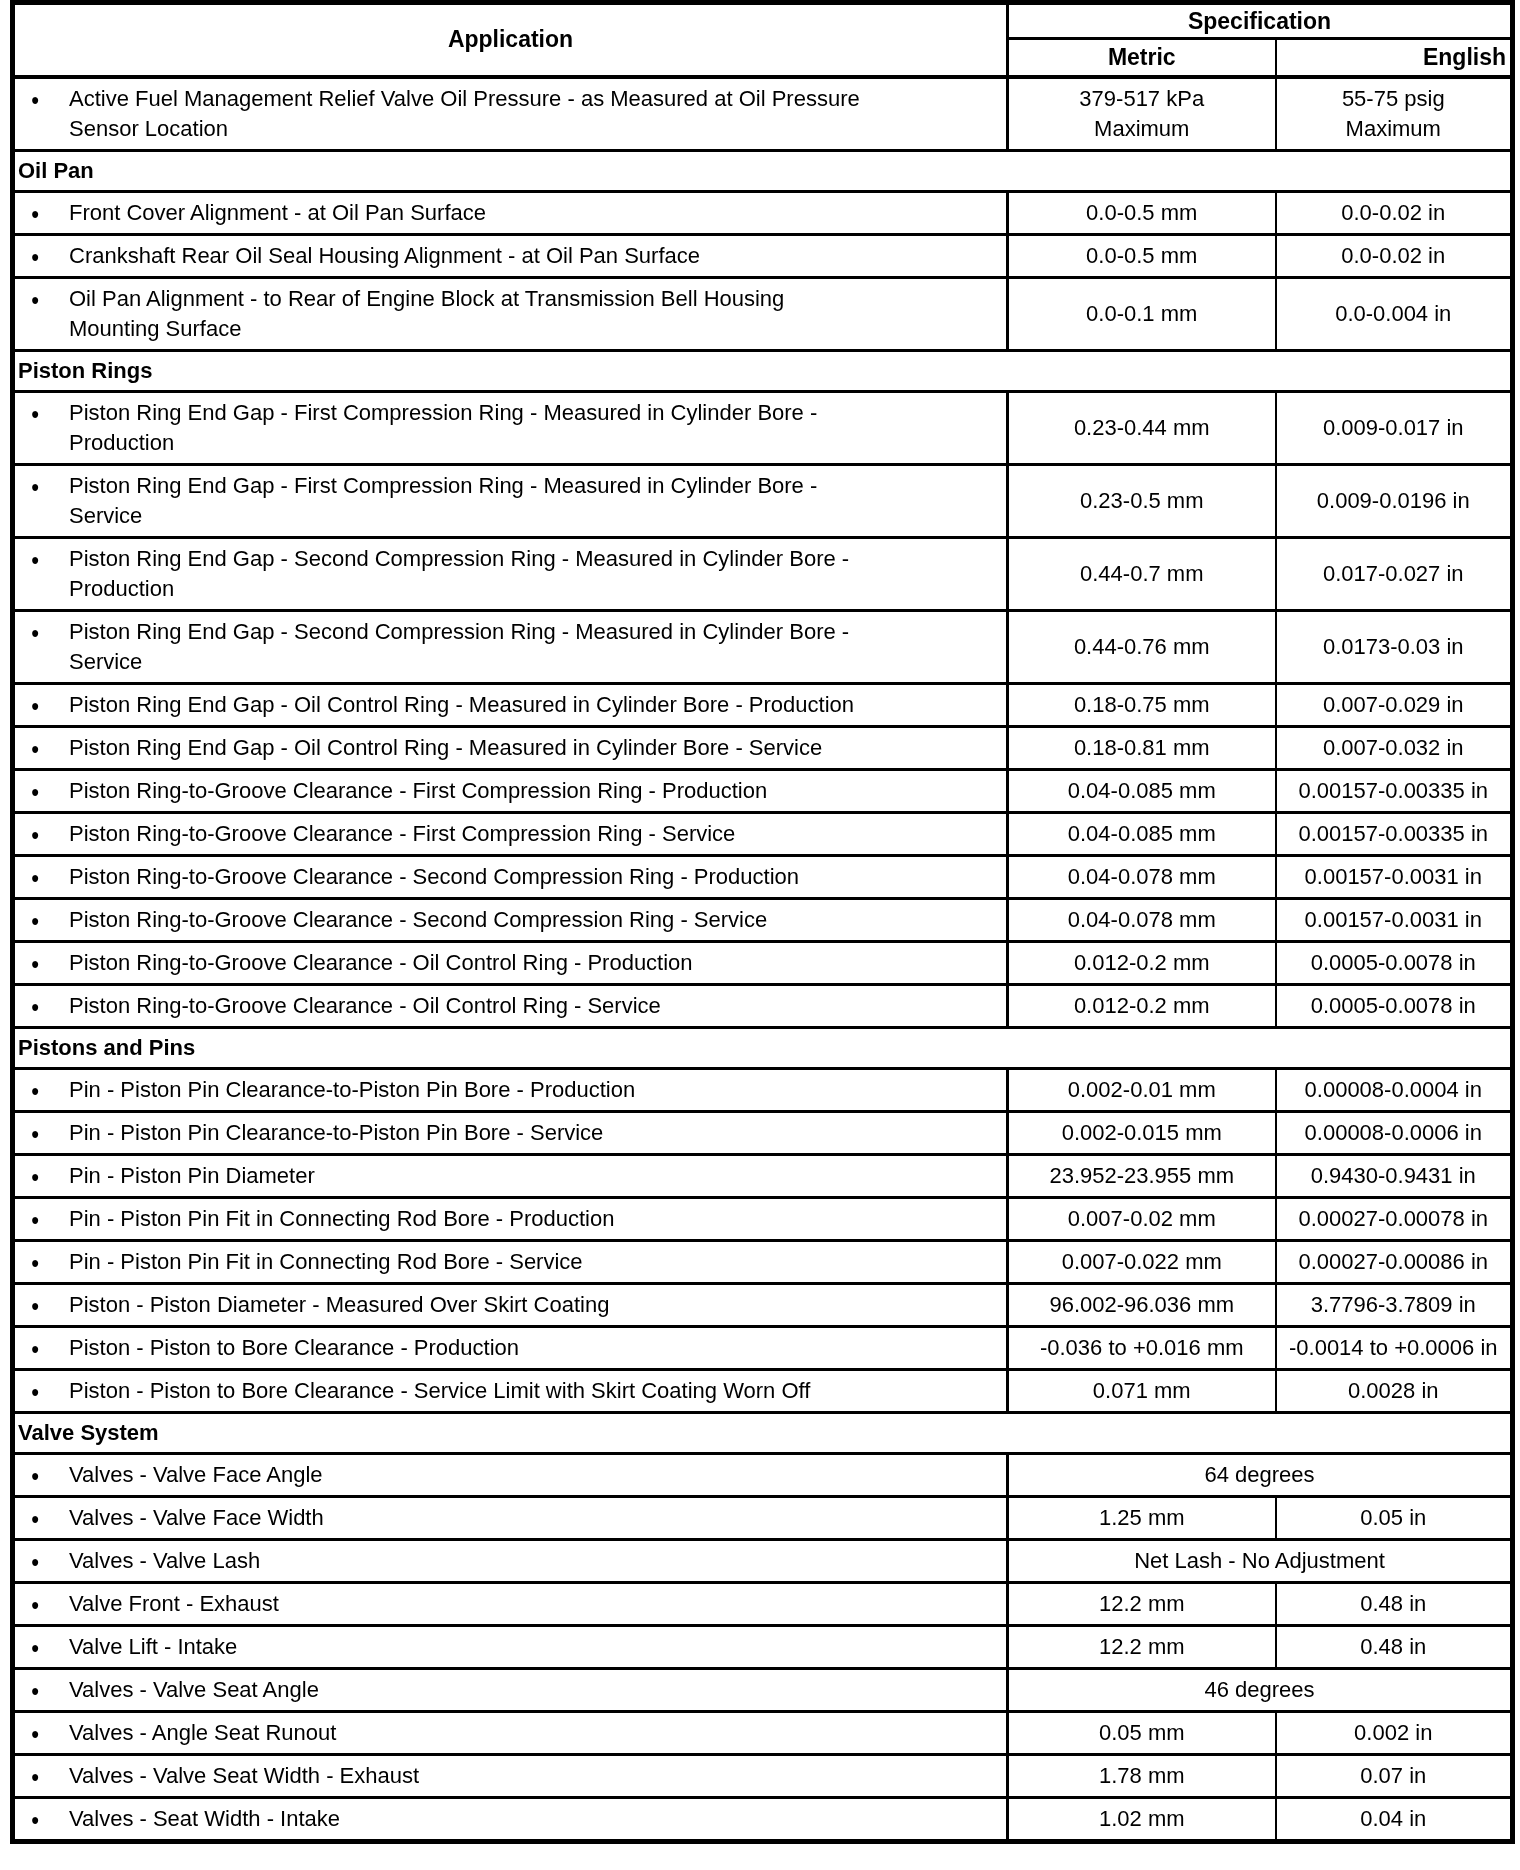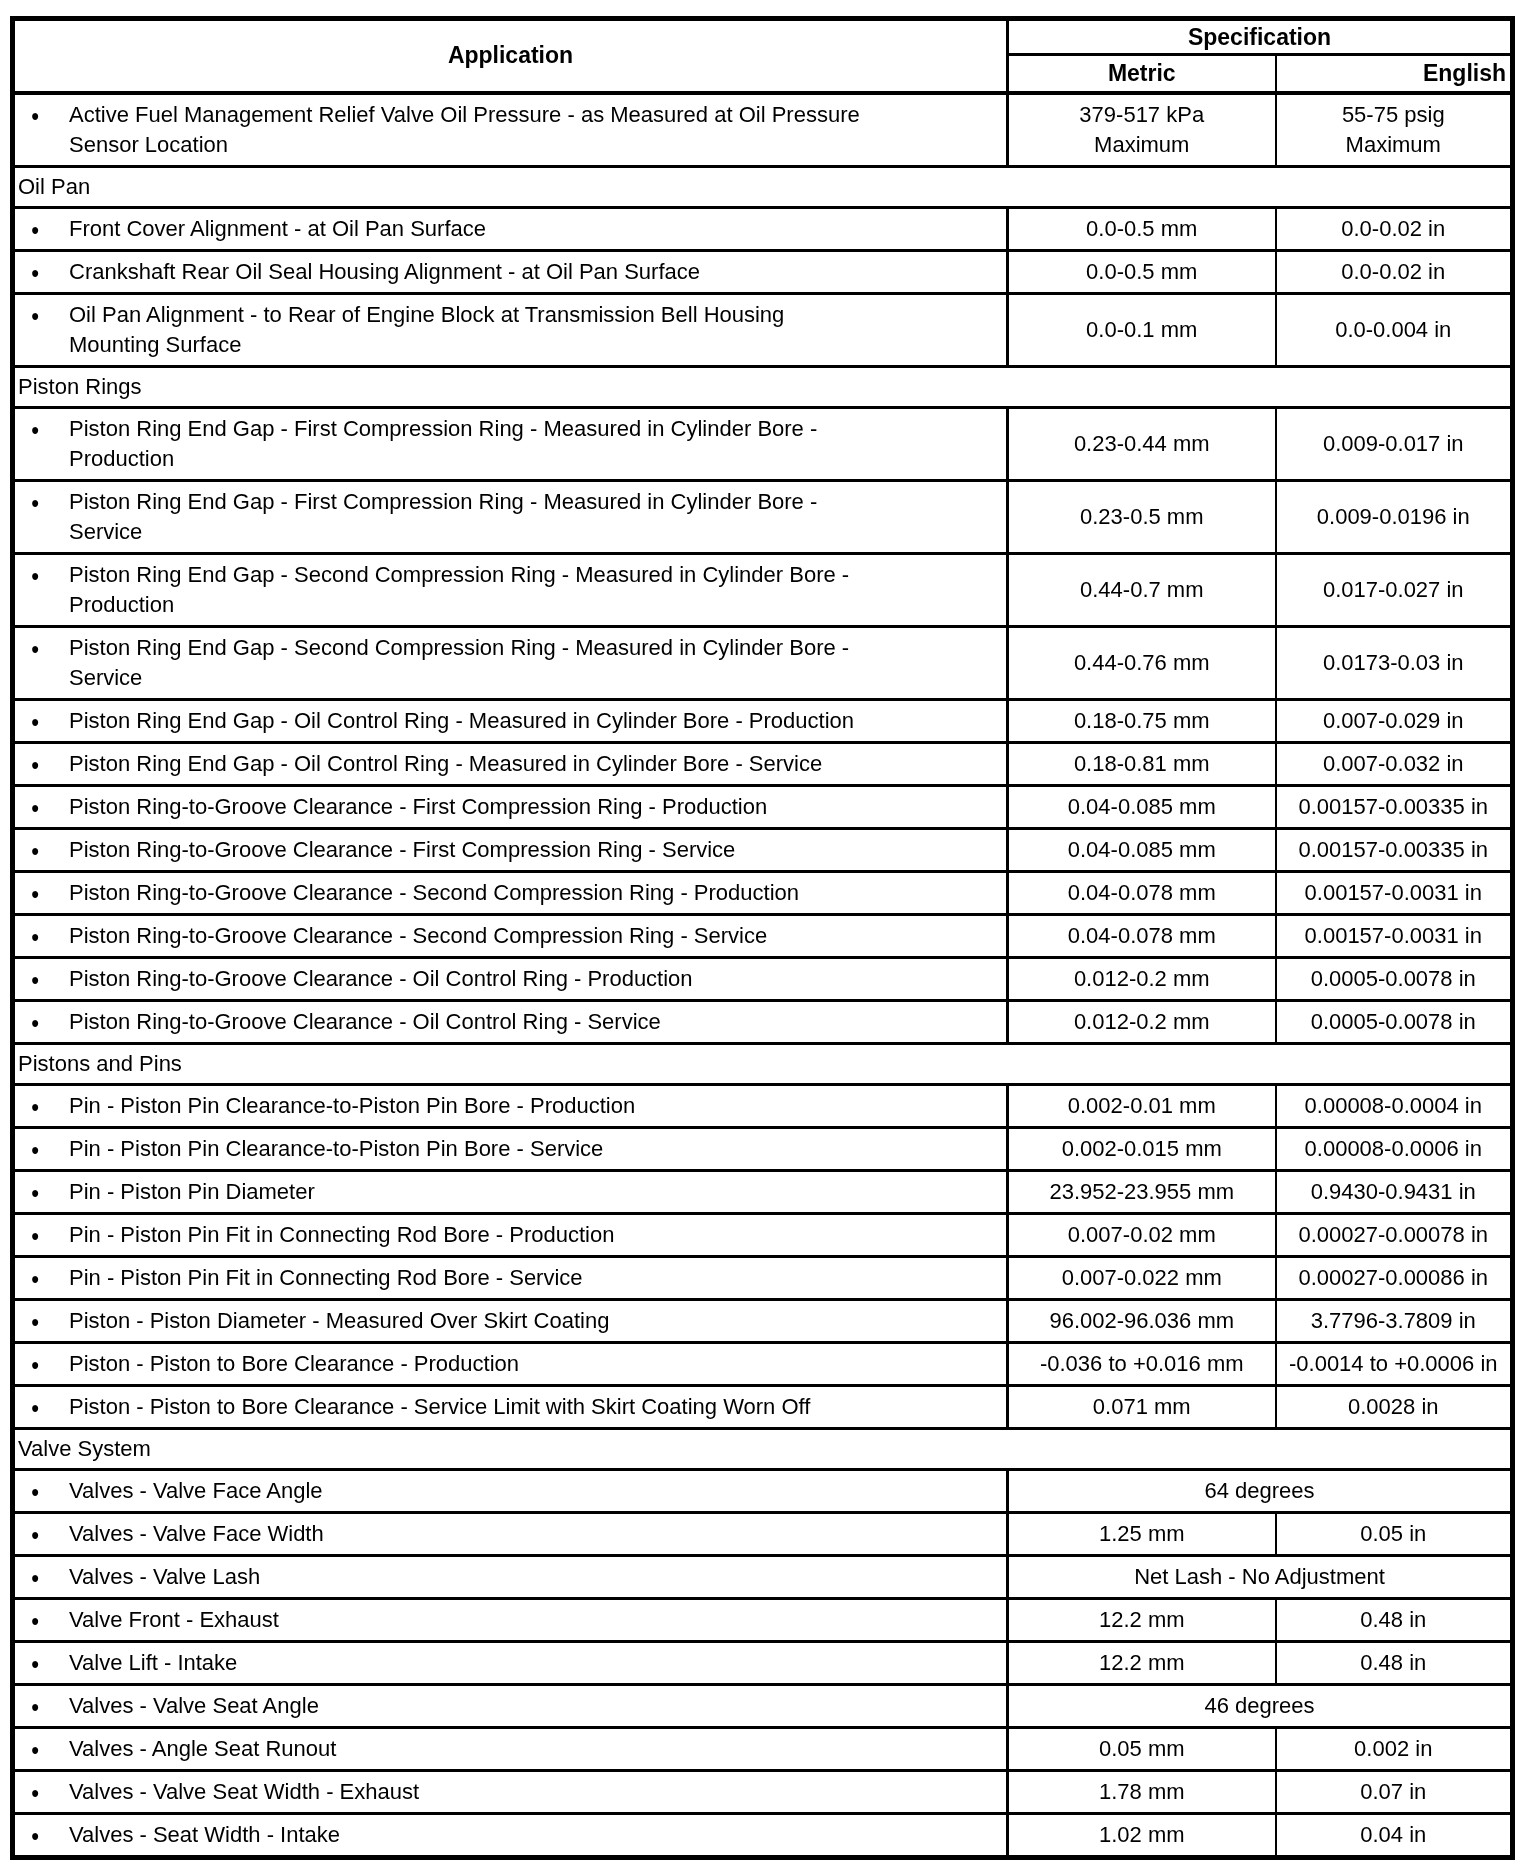--- a/index.html
+++ b/index.html
@@ -4,37 +4,37 @@
 <style>
   :root { --border-color:#000; --text-color:#000; --bg:#fff; }
   * { box-sizing: border-box; }
   html,body { margin:0; padding:0; }
   body {
     width:1520px; height:1870px; background:var(--bg);
     font-family:"Liberation Sans", sans-serif; color:var(--text-color);
     position:relative;
   }
   table.spec {
-    position:absolute; left:10px; top:16px; width:1500px;
+    position:absolute; left:10px; top:0; width:1500px;
     border-collapse:collapse; table-layout:fixed;
     border:5px solid var(--border-color);
   }
   th, td { border:3px solid var(--border-color); overflow:hidden; }
   thead th {
     font-weight:bold; font-size:23px; text-align:center; vertical-align:middle;
     padding:2px 4px;
   }
   .th-spec { height:36px; }
   .th-metric, .th-english { height:38px; border-bottom-width:4px; }
   .th-app { border-bottom-width:4px; }
   .metric-cell, .th-metric { border-right-width:2px; }
   .english-cell, .th-english { border-left-width:2px;text-align:right; }
   tbody td { font-size:22px; line-height:30px; vertical-align:middle; }
   tr.r-single td { height:43px; }
-  tr.r-section td { height:40px; padding:4px 6px 4px 3px; }
+  tr.r-section td { height:40px; padding:4px 6px 4px 3px;font-weight:bold; }
   .app-cell { padding:5px 12px 5px 16px; }
   .app-flex { display:flex; align-items:flex-start; }
   .bullet {
     flex:0 0 13px; margin-right:25px; font-size:14px; line-height:30px;
     transform:scaleY(1.15);
   }
   .app-text { flex:1 1 auto; }
   .val { text-align:center; padding:4px 6px; }
   .second-line { }
 </style>

